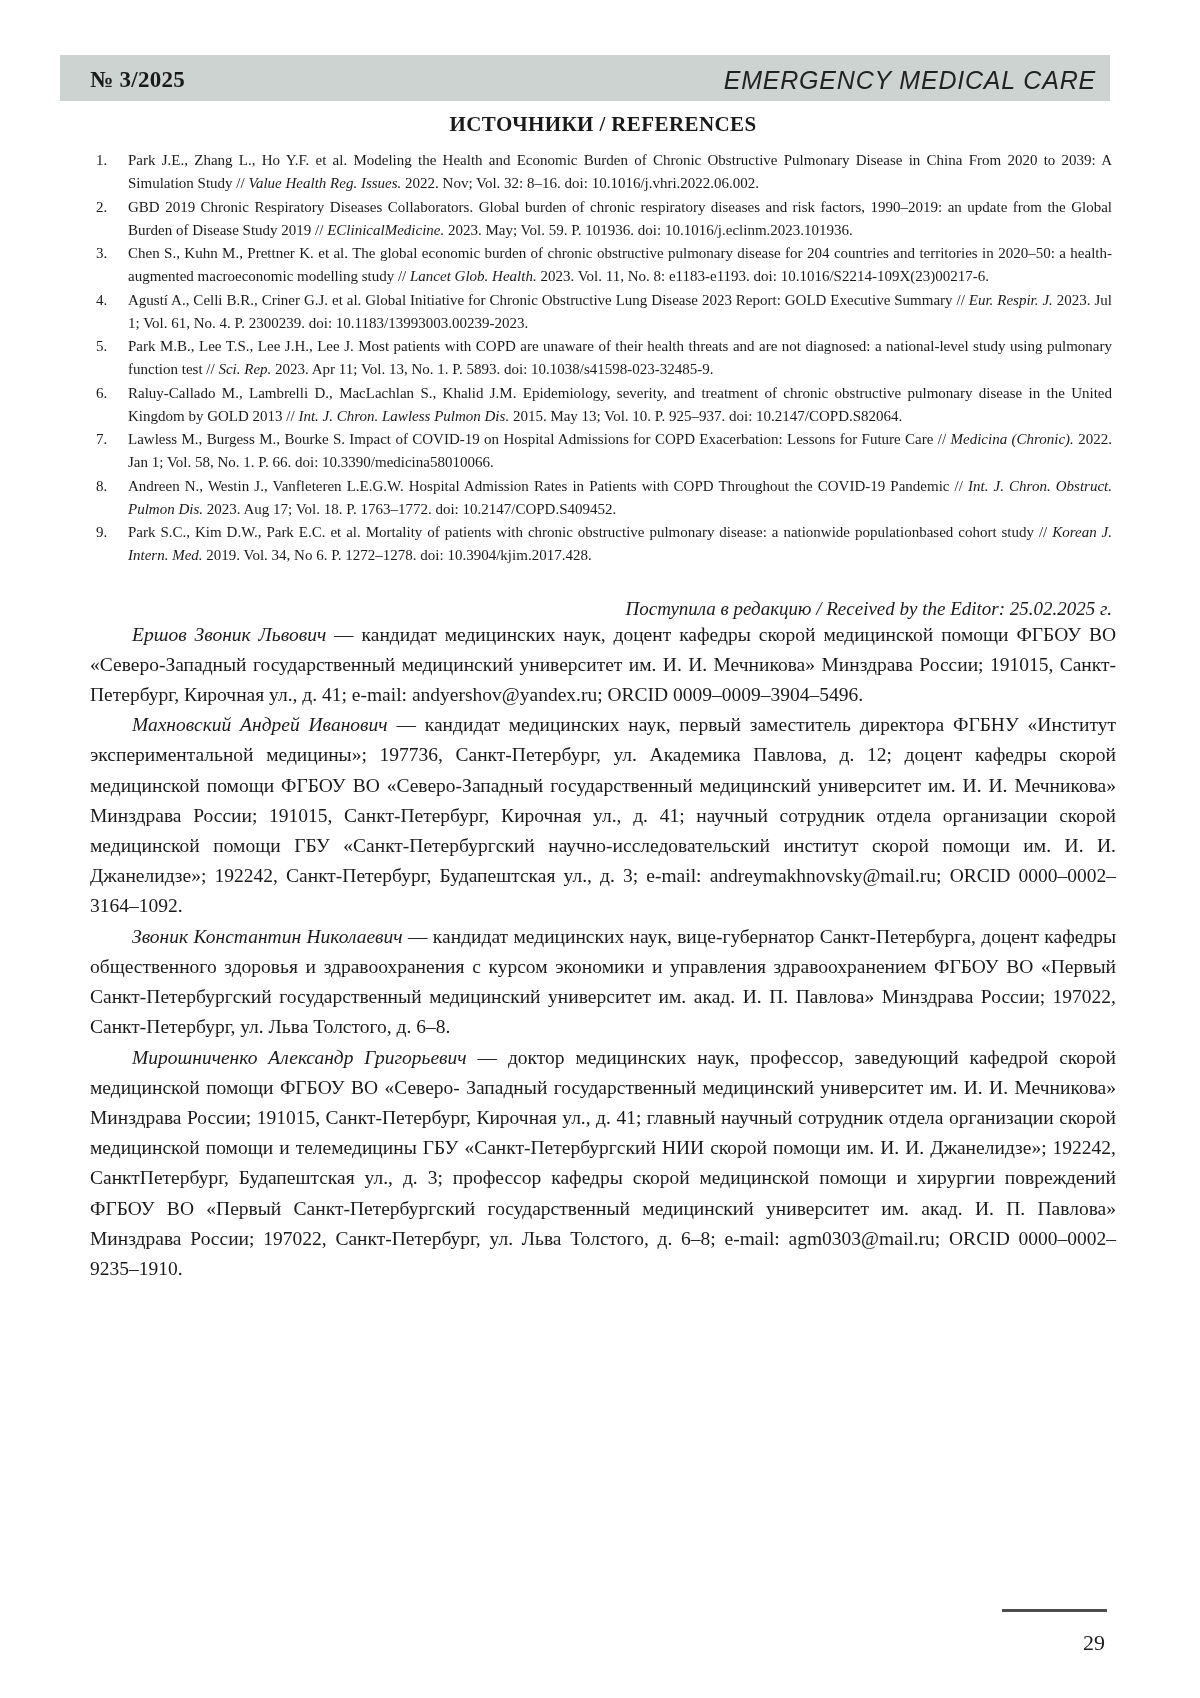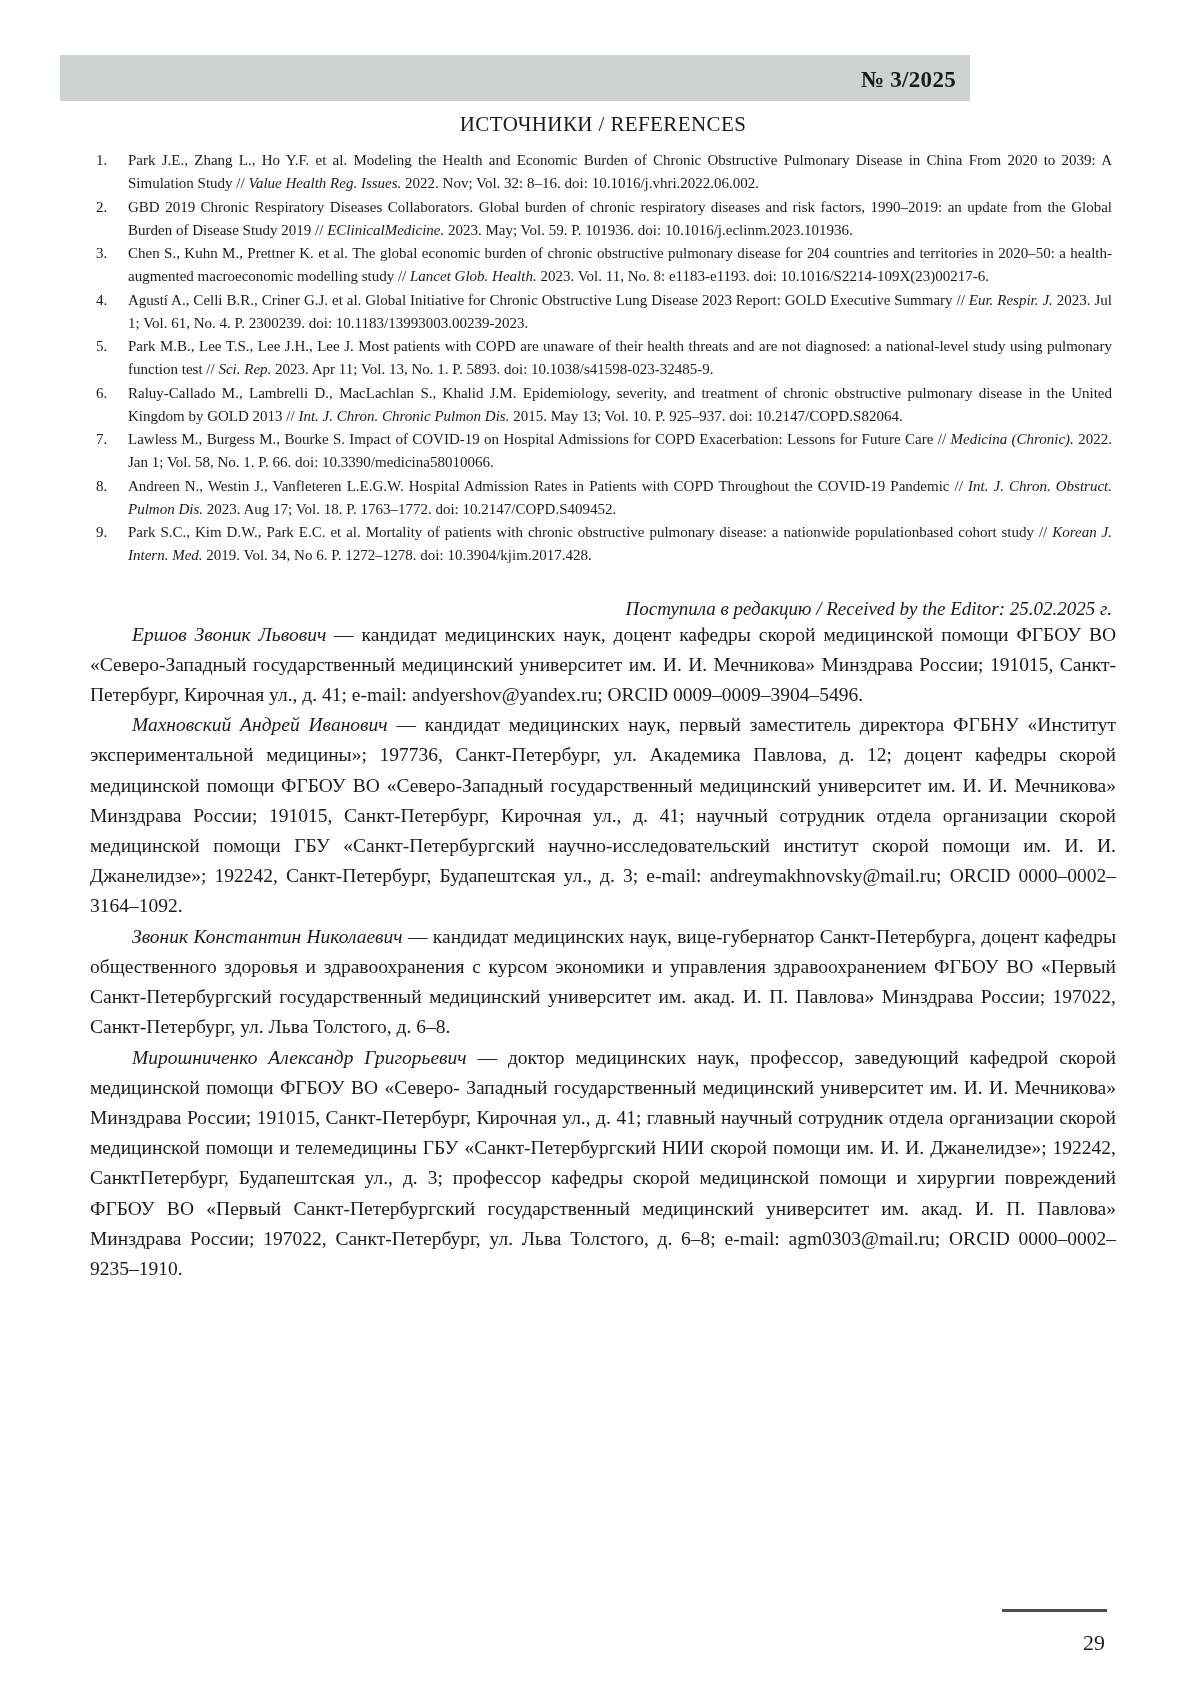--- a/index.html
+++ b/index.html
@@ -9,25 +9,25 @@
     height: 1698px;
     background: #ffffff;
     color: #1a1a1a;
     font-family: "Liberation Serif", serif;
     overflow: hidden;
   }
   
   .band {
     position: absolute;
     left: 60px; top: 55px;
-    width: 910px; height: 46px;
+    width: 1050px; height: 46px;
     background: #ccd3d0;
     display: flex;
     align-items: center;
-    justify-content: flex-end;
+    justify-content: space-between;
     padding: 4px 14px 0 30px;
     box-sizing: border-box;
   }
   .issue {
     font-weight: bold;
     font-size: 23px;
     letter-spacing: 0.3px;
   }
   .journal {
     font-family: "Liberation Sans", sans-serif;
@@ -39,21 +39,21 @@
   
   .content {
     position: absolute;
     left: 90px; top: 112px;
     width: 1026px;
   }
   .refs-title {
     margin: 0 0 12px 0;
     text-align: center;
     font-size: 21px;
-    font-weight: normal;
+    font-weight: bold;
     letter-spacing: 0.4px;
   }
   ol.refs {
     margin: 4px; padding: 0;
     list-style: none;
     counter-reset: ref;
     font-size: 15px;
     line-height: 1.55;
   }
   ol.refs li {
@@ -102,32 +102,33 @@
     margin-left: 20px;
   }
 </style>
 </head>
 <body>
 
 <div class="page">
 
   <header class="band">
     <span class="issue">№ 3/2025</span>
+    <span class="journal">EMERGENCY MEDICAL CARE</span>
   </header>
 
   <div class="content">
     <h1 class="refs-title">ИСТОЧНИКИ / REFERENCES</h1>
 
     <ol class="refs" id="refs">
         <li><span>Park J.E., Zhang L., Ho Y.F. et al. Modeling the Health and Economic Burden of Chronic Obstructive Pulmonary Disease in China From 2020 to 2039: A Simulation Study // </span><em>Value Health Reg. Issues.</em><span> 2022. Nov; Vol. 32: 8–16. doi: 10.1016/j.vhri.2022.06.002.</span></li>
         <li><span>GBD 2019 Chronic Respiratory Diseases Collaborators. Global burden of chronic respiratory diseases and risk factors, 1990–2019: an update from the Global Burden of Disease Study 2019 // </span><em>EClinicalMedicine.</em><span> 2023. May; Vol. 59. P. 101936. doi: 10.1016/j.eclinm.2023.101936.</span></li>
         <li><span>Chen S., Kuhn M., Prettner K. et al. The global economic burden of chronic obstructive pulmonary disease for 204 countries and territories in 2020–50: a health-augmented macroeconomic modelling study // </span><em>Lancet Glob. Health.</em><span> 2023. Vol. 11, No. 8: e1183-e1193. doi: 10.1016/S2214-109X(23)00217-6.</span></li>
         <li><span>Agustí A., Celli B.R., Criner G.J. et al. Global Initiative for Chronic Obstructive Lung Disease 2023 Report: GOLD Executive Summary // </span><em>Eur. Respir. J.</em><span> 2023. Jul 1; Vol. 61, No. 4. P. 2300239. doi: 10.1183/13993003.00239-2023.</span></li>
         <li><span>Park M.B., Lee T.S., Lee J.H., Lee J. Most patients with COPD are unaware of their health threats and are not diagnosed: a national-level study using pulmonary function test // </span><em>Sci. Rep.</em><span> 2023. Apr 11; Vol. 13, No. 1. P. 5893. doi: 10.1038/s41598-023-32485-9.</span></li>
-        <li><span>Raluy-Callado M., Lambrelli D., MacLachlan S., Khalid J.M. Epidemiology, severity, and treatment of chronic obstructive pulmonary disease in the United Kingdom by GOLD 2013 // </span><em>Int. J. Chron. Chronic Pulmon Dis.</em><span> 2015. May 13; Vol. 10. P. 925–937. doi: 10.2147/COPD.S82064.</span></li>
+        <li><span>Raluy-Callado M., Lambrelli D., MacLachlan S., Khalid J.M. Epidemiology, severity, and treatment of chronic obstructive pulmonary disease in the United Kingdom by GOLD 2013 // </span><em>Int. J. Chron. Lawless Pulmon Dis.</em><span> 2015. May 13; Vol. 10. P. 925–937. doi: 10.2147/COPD.S82064.</span></li>
         <li><span>Lawless M., Burgess M., Bourke S. Impact of COVID-19 on Hospital Admissions for COPD Exacerbation: Lessons for Future Care // </span><em>Medicina (Chronic).</em><span> 2022. Jan 1; Vol. 58, No. 1. P. 66. doi: 10.3390/medicina58010066.</span></li>
         <li><span>Andreen N., Westin J., Vanfleteren L.E.G.W. Hospital Admission Rates in Patients with COPD Throughout the COVID-19 Pandemic // </span><em>Int. J. Chron. Obstruct. Pulmon Dis.</em><span> 2023. Aug 17; Vol. 18. P. 1763–1772. doi: 10.2147/COPD.S409452.</span></li>
         <li><span>Park S.C., Kim D.W., Park E.C. et al. Mortality of patients with chronic obstructive pulmonary disease: a nationwide populationbased cohort study // </span><em>Korean J. Intern. Med.</em><span> 2019. Vol. 34, No 6. P. 1272–1278. doi: 10.3904/kjim.2017.428.</span></li>
       </ol>
 
     <p class="received">Поступила в редакцию / Received by the Editor: 25.02.2025 г.</p>
 
     <section>
       <div id="authors">
           <p class="author"><em class="author-name">Ершов Звоник Львович</em> — кандидат медицинских наук, доцент кафедры скорой медицинской помощи ФГБОУ ВО «Северо-Западный государственный медицинский университет им. И. И. Мечникова» Минздрава России; 191015, Санкт-Петербург, Кирочная ул., д. 41; e-mail: andyershov@yandex.ru; ORCID 0009–0009–3904–5496.</p>

